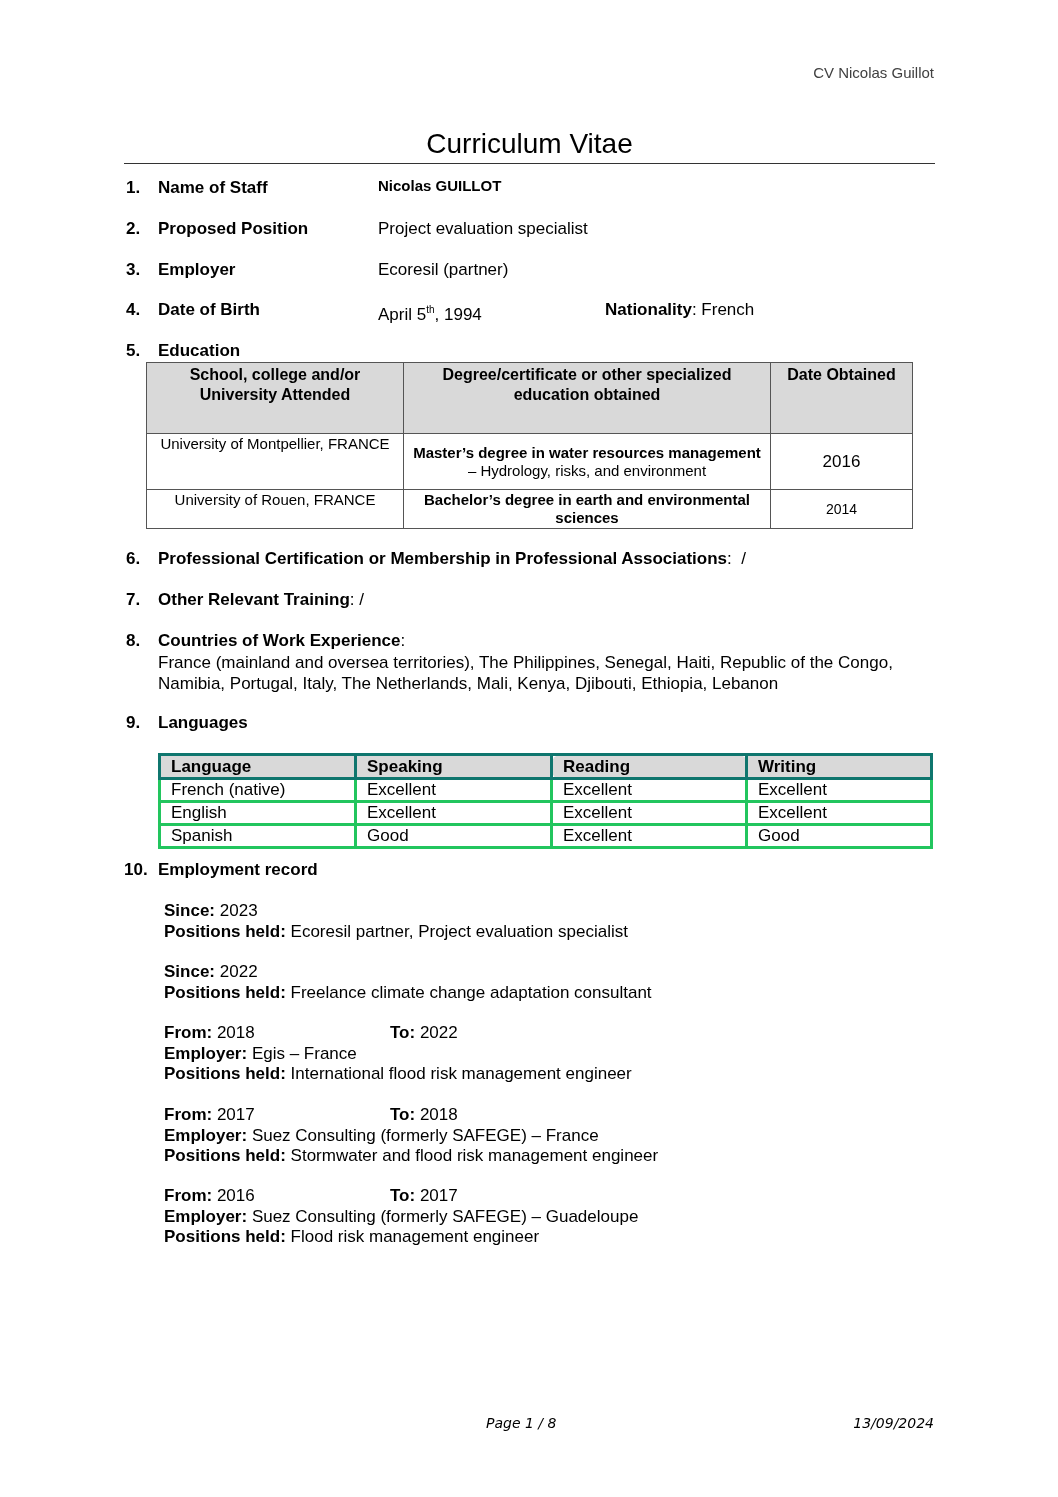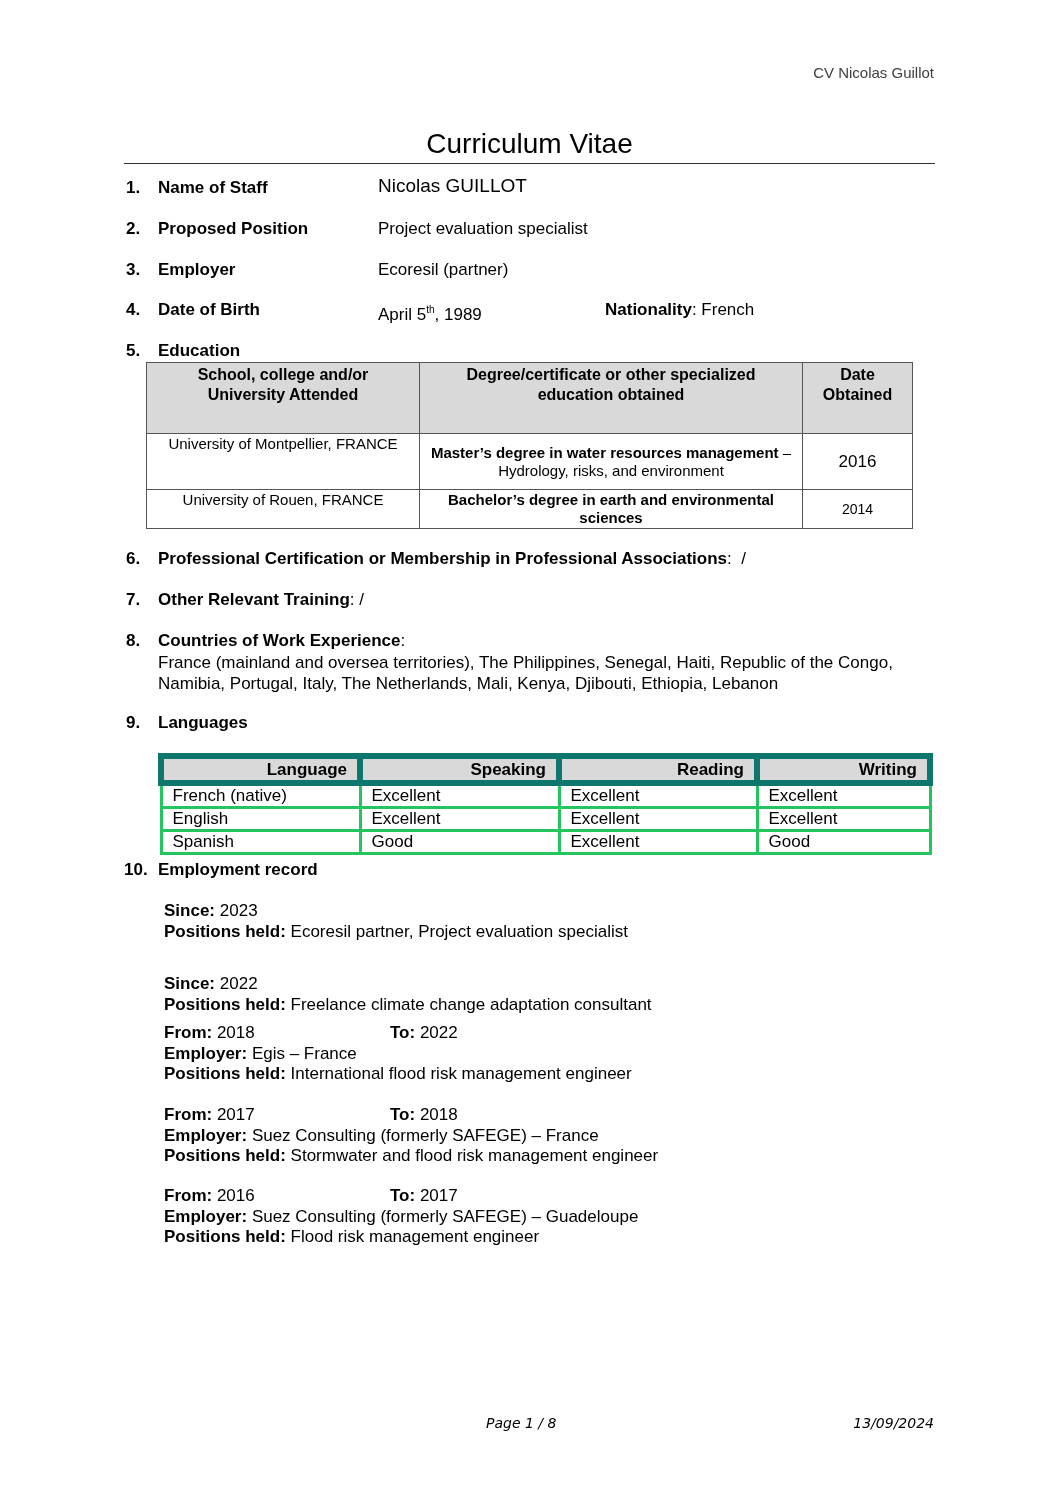--- a/index.html
+++ b/index.html
@@ -6,28 +6,28 @@
   body { width: 1058px; height: 1497px; position: relative; overflow: hidden;
          font-family: "Liberation Sans", sans-serif; color: #000; }
   .abs { position: absolute; }
   .header-right { right: 124px; top: 64px; font-size: 15px; color: #404040; }
   .title { left: 124px; width: 811px; top: 128px; text-align: center; font-size: 28px; }
   .title-rule { left: 124px; width: 811px; top: 163px; height: 0; border-top: 1.5px solid #333; }
   .sec { font-size: 17px; line-height: 20px; }
   .num { position: absolute; left: 126px; font-weight: bold; }
   .label { position: absolute; left: 158px; font-weight: bold; }
   .val { position: absolute; left: 378px; }
-  .name-val { font-size: 19px; font-weight: normal; }
+  .name-val { font-size: 15px; font-weight: bold; }
   table { border-collapse: collapse; }
   .edu { left: 146px; top: 362px; width: 767px; font-size: 16px; }
   .edu th { background: #d9d9d9; font-weight: bold; vertical-align: top; text-align: center;
-            border: 1px solid #555; padding: 2px 12px; line-height: 20px; }
+            border: 1px solid #555; padding: 2px 4px; line-height: 20px; }
   .edu td { border: 1px solid #555; text-align: center; padding: 1px 4px; line-height: 18px; font-size: 15px; }
   .lang { left: 158px; top: 753px; width: 775px; font-size: 17px; }
-  .lang th { background: #d9d9d9; text-align: right; font-weight: bold; border: 6px solid #0f766e;
+  .lang th { background: #d9d9d9; text-align: left; font-weight: bold; border: 3px solid #0f766e;
              padding: 0 10px; height: 21px; line-height: 20px; }
   .lang td { border: 3px solid #22c55e; padding: 0 10px; height: 20px; line-height: 20px; }
   .emp { left: 164px; font-size: 17px; line-height: 20.5px; }
   .emp b { font-weight: bold; }
   .to { position: absolute; left: 226px; }
   .footer { font-family: "DejaVu Sans", sans-serif; font-style: italic; font-size: 14px; top: 1415px; }
 </style>
 </head>
 <body>
 
@@ -49,21 +49,21 @@
 
 <div class="abs sec" style="top:260px;left:0;width:1058px;height:22px;">
   <span class="num">3.</span>
   <span class="label">Employer</span>
   <span class="val">Ecoresil (partner)</span>
 </div>
 
 <div class="abs sec" style="top:300px;left:0;width:1058px;height:22px;">
   <span class="num">4.</span>
   <span class="label">Date of Birth</span>
-  <span class="val"><span>April 5</span><sup style="font-size:10px;">th</sup><span>, 1989</span></span>
+  <span class="val"><span>April 5</span><sup style="font-size:10px;">th</sup><span>, 1994</span></span>
   <span style="position:absolute;left:605px;"><b>Nationality</b><span>: French</span></span>
 </div>
 
 <div class="abs sec" style="top:341px;left:0;width:1058px;height:20px;">
   <span class="num">5.</span>
   <span class="label">Education</span>
 </div>
 <table class="abs edu">
   <tbody>
       <tr style="height:71px;">
@@ -135,21 +135,21 @@
 
 <div class="abs sec" style="top:860px;left:0;width:1058px;height:20px;">
   <span class="num" style="left:124px;">10.</span>
   <span class="label">Employment record</span>
 </div>
 
 <div class="abs emp" style="top:901px;">
   <div><b>Since:</b> <span>2023</span></div>
   <div><b>Positions held:</b> <span>Ecoresil partner, Project evaluation specialist</span></div>
 </div>
-<div class="abs emp" style="top:962px;margin-top:12px;">
+<div class="abs emp" style="top:962px;">
   <div><b>Since:</b> <span>2022</span></div>
   <div><b>Positions held:</b> <span>Freelance climate change adaptation consultant</span></div>
 </div>
 <div class="abs emp" style="top:1023px;width:600px;">
   <div style="position:relative;"><b>From:</b> <span>2018</span><span class="to"><b>To:</b> <span>2022</span></span></div>
   <div><b>Employer:</b> <span>Egis – France</span></div>
   <div><b>Positions held:</b> <span>International flood risk management engineer</span></div>
 </div>
 <div class="abs emp" style="top:1105px;width:600px;">
   <div style="position:relative;"><b>From:</b> <span>2017</span><span class="to"><b>To:</b> <span>2018</span></span></div>

